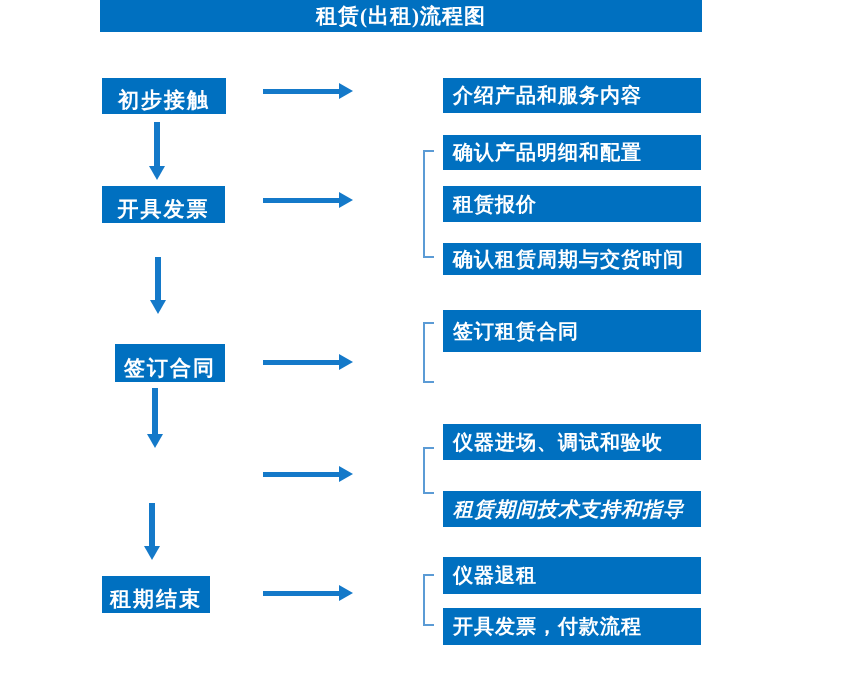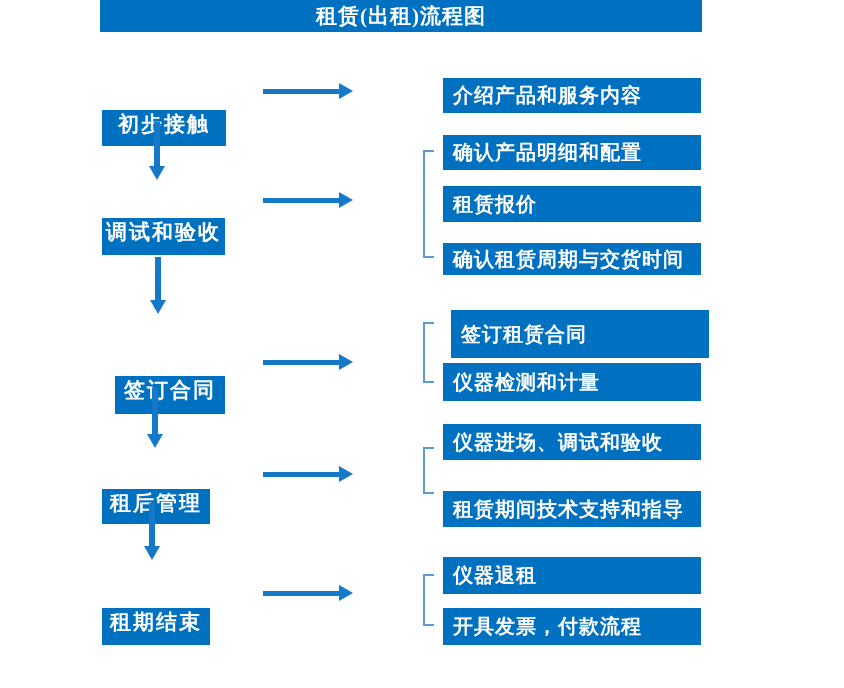--- a/index.html
+++ b/index.html
@@ -30,25 +30,24 @@
     color: var(--box-text, #fff);
     display: flex; align-items: center; justify-content: center;
     font-size: 21px;
     letter-spacing: 1px;
   }
   
   .stage-box {
     position: absolute;
     background: var(--box-blue, #0070c0);
     color: var(--box-text, #fff);
-    display: flex; align-items: flex-start; justify-content: center;
+    display: flex; align-items: flex-end; justify-content: center;
     font-size: 21px;
     letter-spacing: 2px;
     white-space: nowrap;
-    margin-top: 32px;
   }
   .stage-1 { left:102px; top:78px;  width:124px; height:36px; }
   .stage-2 { left:102px; top:186px; width:123px; height:37px; }
   .stage-3 { left:115px; top:344px; width:110px; height:38px; }
   .stage-4 { left:102px; top:457px; width:108px; height:35px; }
   .stage-5 { left:102px; top:576px; width:108px; height:37px; }
   
   .detail-box {
     position: absolute;
     left: 443px; width: 258px;
@@ -57,24 +56,24 @@
     display: flex; align-items: center;
     padding-left: 10px;
     font-size: 20px;
     letter-spacing: 1px;
     white-space: nowrap;
   }
   .detail-1  { top:78px;  height:35px; }
   .detail-2  { top:135px; height:35px; }
   .detail-3  { top:186px; height:36px; }
   .detail-4  { top:243px; height:32px; }
-  .detail-5  { top:310px; height:48px;margin-left:8px; }
+  .detail-5  { top:310px; height:42px; }
   .detail-6  { top:363px; height:38px; }
   .detail-7  { top:424px; height:36px; }
-  .detail-8  { top:491px; height:36px; }
+  .detail-8  { top:491px; height:36px;font-style:italic; }
   .detail-9  { top:557px; height:37px; }
   .detail-10 { top:608px; height:37px; }
   
   .h-arrow {
     position: absolute;
     left: 263px; width: 90px; height: 16px;
     display: flex; align-items: center;
   }
   .h-arrow .stem { flex: 1; height: 5px; background: var(--arrow-blue, #1479c9); }
   .h-arrow .head {
@@ -124,27 +123,24 @@
 <div class="canvas">
 
   <div class="title-bar">
     <span>租赁(出租)流程图</span>
   </div>
 
   <div class="stage-box stage-1">
     <span>初步接触</span>
   </div>
   <div class="stage-box stage-2">
-    <span>调试和验收</span>
+    <span>开具发票</span>
   </div>
   <div class="stage-box stage-3">
     <span>签订合同</span>
-  </div>
-  <div class="stage-box stage-4">
-    <span>租后管理</span>
   </div>
   <div class="stage-box stage-5">
     <span>租期结束</span>
   </div>
 
   <div class="v-arrow va-1">
     <div class="stem"></div>
     <div class="head"></div>
   </div>
   <div class="v-arrow va-2">
@@ -194,23 +190,20 @@
   </div>
   <div class="detail-box detail-2">
     <span>确认产品明细和配置</span>
   </div>
   <div class="detail-box detail-4">
     <span>确认租赁周期与交货时间</span>
   </div>
   <div class="detail-box detail-5">
     <span>签订租赁合同</span>
   </div>
-  <div class="detail-box detail-6">
-    <span>仪器检测和计量</span>
-  </div>
   <div class="detail-box detail-7">
     <span>仪器进场、调试和验收</span>
   </div>
   <div class="detail-box detail-8">
     <span>租赁期间技术支持和指导</span>
   </div>
   <div class="detail-box detail-9">
     <span>仪器退租</span>
   </div>
   <div class="detail-box detail-10">

